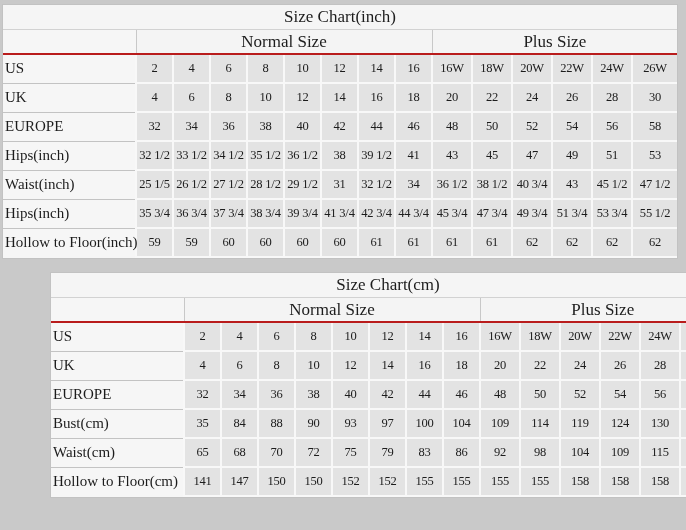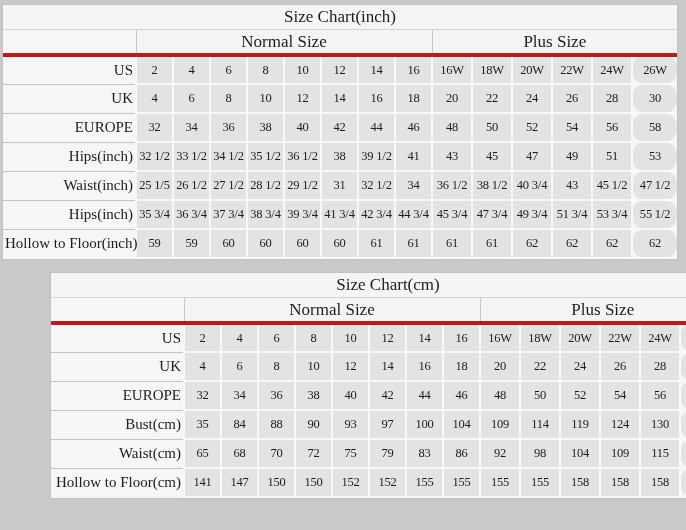--- a/index.html
+++ b/index.html
@@ -47,57 +47,57 @@
     text-align: center;
     background: #f5f5f5;
     border-bottom: 1px solid #d2d2d2;
     padding: 0;
   }
   tr.group-row th {
     height: 23px;
     font-size: 17px;
     font-weight: normal;
     background: #f4f4f4;
-    border-bottom: 4px solid #b91c1c;
+    border-bottom: 2px solid #b91c1c;
     padding: 0;
   }
   tr.group-row th.corner-cell {
     background: #f6f6f6;
   }
   tr.group-row th.group-header {
     border-left: 1px solid #c8c8c8;
   }
 
   tr.data-row { height: 29px; }
   th.row-label {
     background: #f6f6f6;
     font-size: 15px;
     font-weight: normal;
-    text-align: right;
+    text-align: left;
     border-bottom: 1px solid #c3c3c3;
     border-right: 1px solid #cfcfcf;
     padding: 0 2px;
     white-space: nowrap;
   }
   tr.data-row:last-child th.row-label {
     border-bottom: none;
   }
   td.data-cell {
     background: #e3e3e3;
     font-size: 12.5px;
     text-align: center;
     vertical-align: middle;
     border-right: 2px solid #f8f8f8;
     border-bottom: 2px solid #f8f8f8;
     border-left: 2px solid #f8f8f8;
     padding: 0 1px;
     white-space: nowrap;
     letter-spacing: -0.2px;
   }
-  td.data-cell:last-child { border-right: none; border-radius: 13px; }
+  td.data-cell:last-child { border-right: none; }
 </style>
 </head>
 <body>
 
 <div class="page">
 
   <section class="chart-card inch">
     <table class="size-table">
       <colgroup>
         <col class="c-label">

